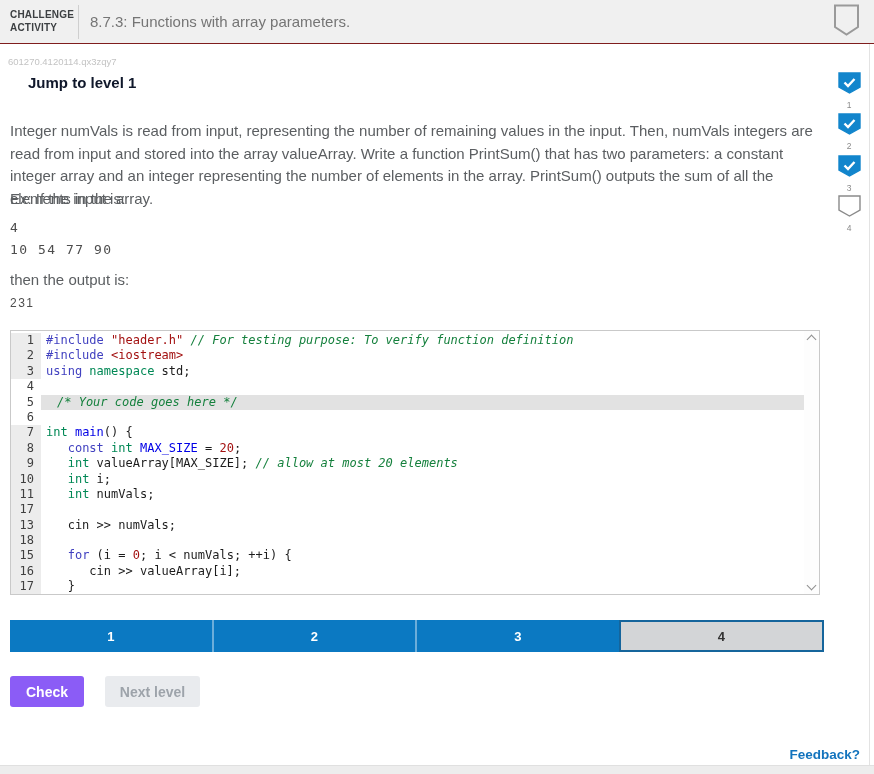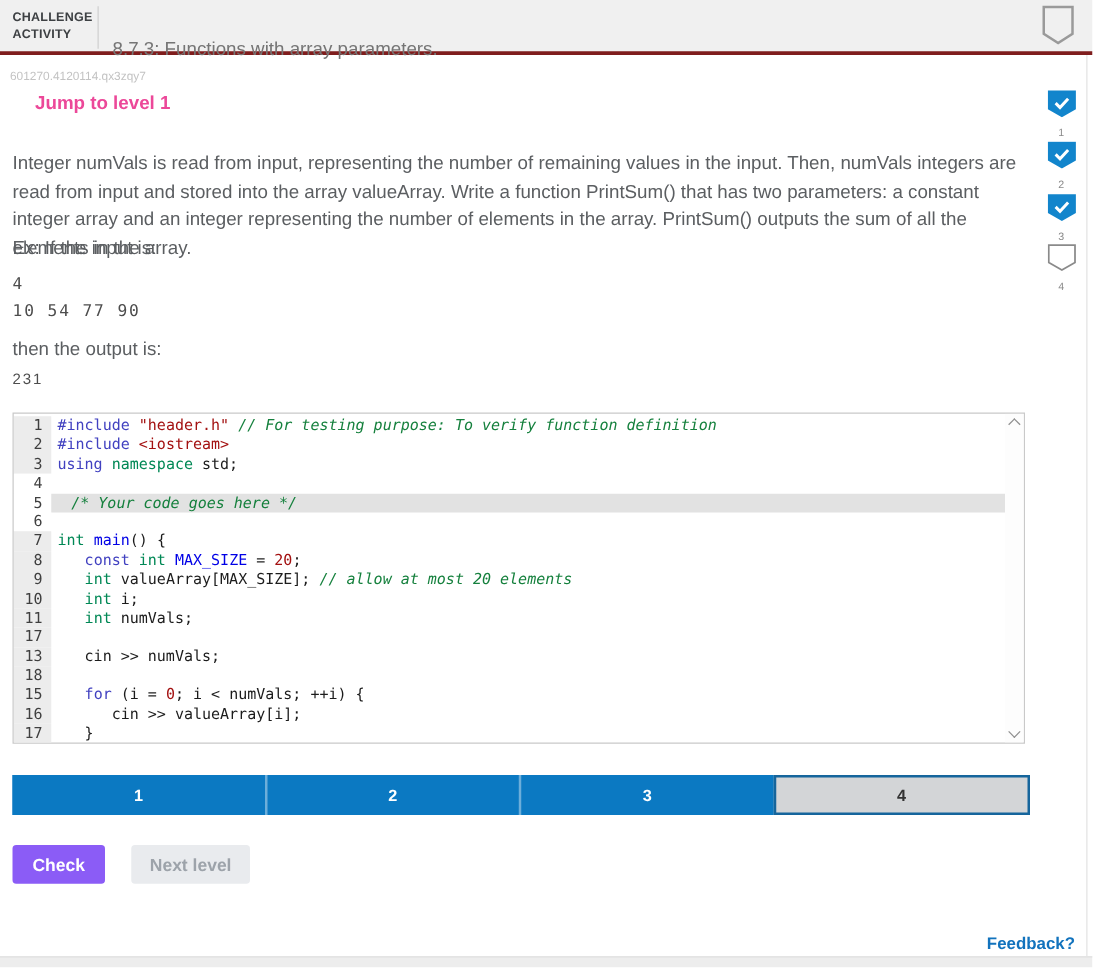--- a/index.html
+++ b/index.html
@@ -2,36 +2,36 @@
 <html><head>
 <meta charset="utf-8">
 <style>
   * { margin:0; padding:0; box-sizing:border-box; }
   html,body { width:874px; height:774px; }
   body { font-family:"Liberation Sans", sans-serif; background:#fff; }
   #page { position:relative; width:874px; height:774px; background:#fff; overflow:hidden; }
 
   
   #header { position:absolute; top:0; left:0; width:874px; height:44px;
-            background:#f0f0f0; border-bottom:3px solid #7f1d1d; }
+            background:#f0f0f0; border-bottom:1px solid #7f1d1d; }
   #badge { position:absolute; left:10px; top:8px; font-size:10px; font-weight:bold;
            color:#3d4043; line-height:13px; letter-spacing:.2px; }
   #hdr-divider { position:absolute; left:78px; top:5px; width:1px; height:34px; background:#cfcfcf; }
-  #hdr-title { position:absolute; left:90px; top:31px; font-size:15px; color:#757575; }
+  #hdr-title { position:absolute; left:90px; top:13px; font-size:15px; color:#757575; }
   #hdr-shield { position:absolute; left:833px; top:4px; }
 
   
   .rail-item { position:absolute; left:837px; width:24px; text-align:center; }
   .rail-num { font-size:8.5px; color:#8a8a8a; margin-top:2px; }
   #right-border { position:absolute; left:869px; top:44px; width:1px; height:721px; background:#e3e3e3; }
 
   
   #activity-id { position:absolute; left:8px; top:56px; font-size:9.5px; color:#c3c3c3; }
   #jump-link { position:absolute; left:28px; top:74px; font-size:15px; font-weight:bold;
-               color:#ec4899; cursor:pointer; }
+               color:#0f172a; cursor:pointer; }
   #desc { position:absolute; left:10px; top:120px; width:814px; font-size:15px;
           color:#5b5e61; line-height:22.5px; }
   #ex-intro { position:absolute; left:10px; top:190px; font-size:15px; color:#5b5e61; }
   #ex-input { position:absolute; left:10px; top:217px; font-family:"DejaVu Sans Mono", monospace;
               font-size:13px; color:#4d4d4d; line-height:22px; letter-spacing:1.5px; }
   #out-intro { position:absolute; left:10px; top:271px; font-size:15px; color:#5b5e61; }
   #ex-output { position:absolute; left:10px; top:296px; font-family:Liberation Sans, sans-serif;
                font-size:12px; color:#4d4d4d; letter-spacing:1.5px; }
 
   

